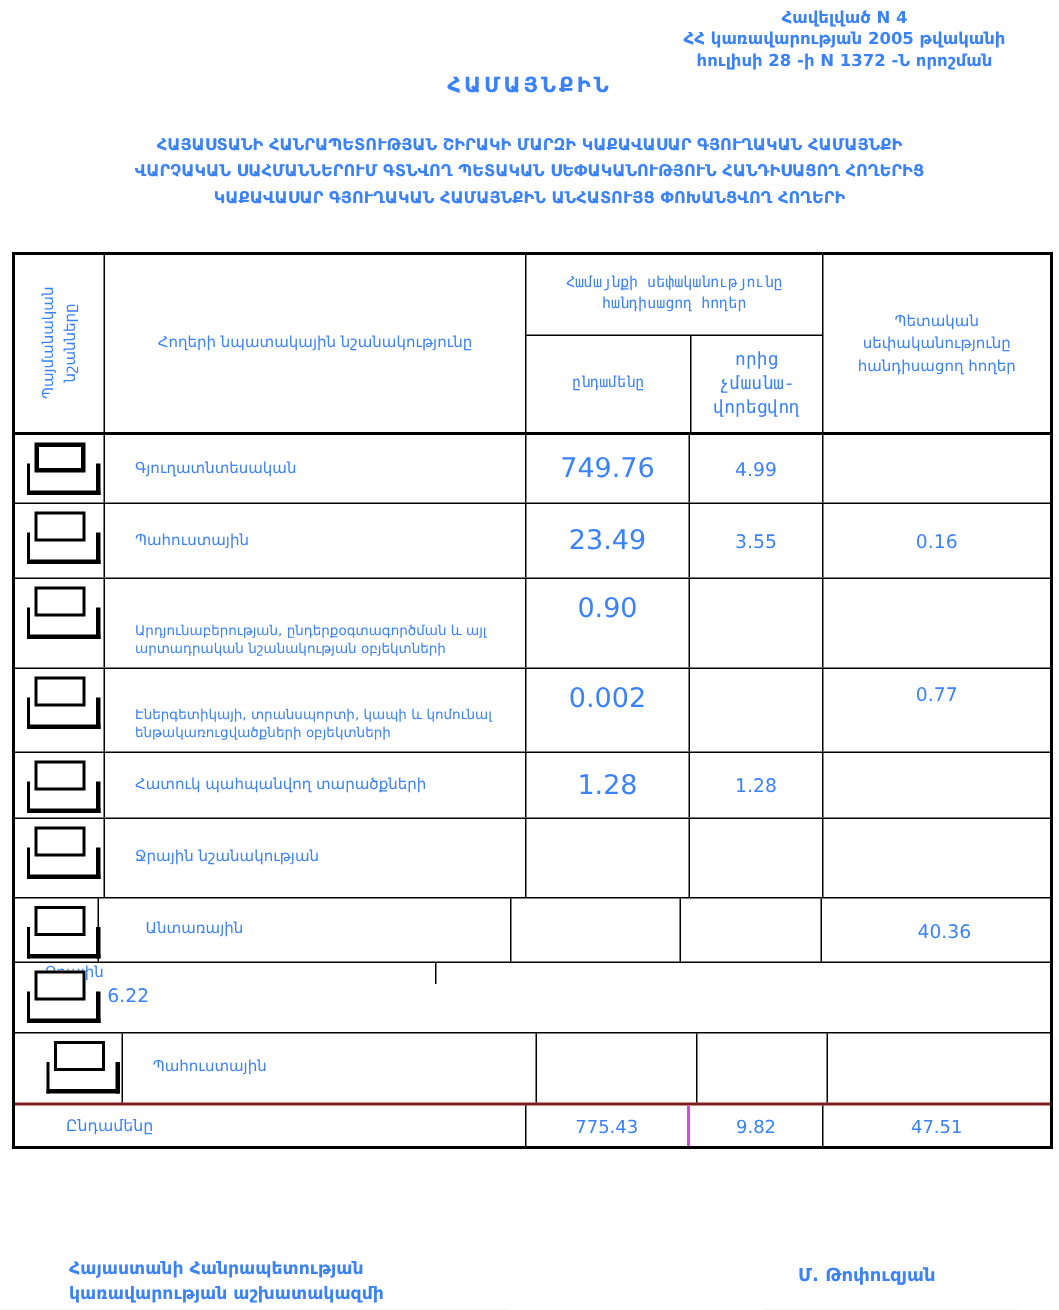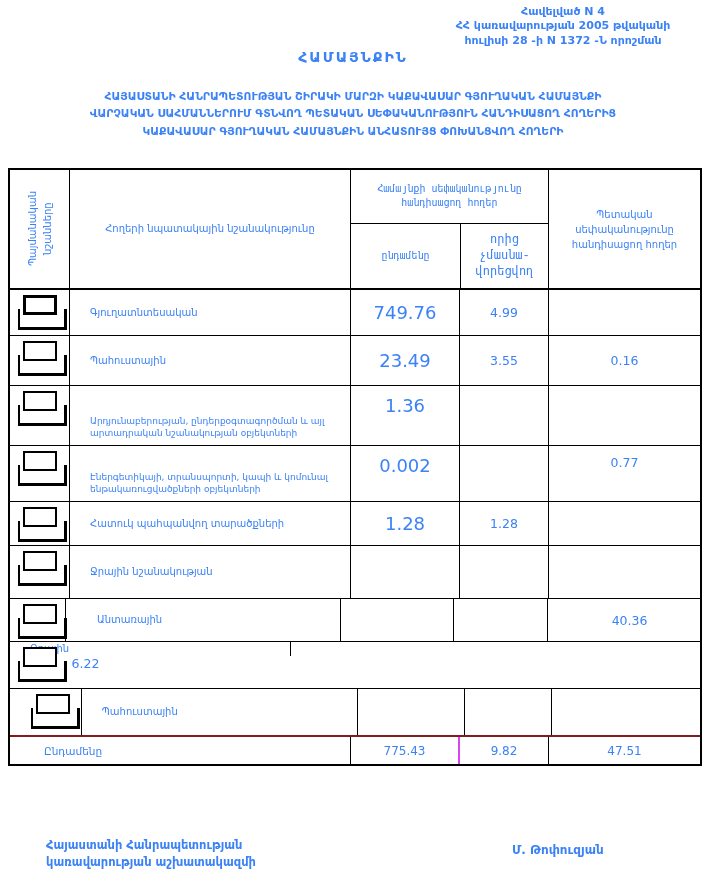--- a/index.html
+++ b/index.html
@@ -89,21 +89,21 @@
   .totals .num{width:109px; border-right:2px solid #d946ef; display:flex; align-items:center; justify-content:center;}
   .totals .priv{width:89px; border-right:1px solid #000; display:flex; align-items:center; justify-content:center;}
   .totals .state{width:151px; display:flex; align-items:center; justify-content:center;}
 
   
   .footer-left{
     position:absolute; top:837px; left:46px;
     font-size:11.5px; font-weight:bold; line-height:1.5;
   }
   .footer-right{
-    position:absolute; top:843px; left:512px;
+    position:absolute; top:843px; left:532px;
     font-size:12px; font-weight:bold;
   }
 </style>
 </head>
 <body>
 
 <div class="page">
 
   <div class="appendix pre">Հավելված N 4
 ՀՀ կառավարության 2005 թվականի
@@ -159,21 +159,21 @@
       <div class="td priv">3.55</div>
       <div class="td state">0.16</div>
     </div>
 
     <div class="tr r3 tall">
       <div class="td sym">
         <span class="sym-box"></span>
         <span class="sym-bracket"></span>
       </div>
       <div class="td name">Արդյունաբերության, ընդերքօգտագործման և այլ արտադրական նշանակության օբյեկտների</div>
-      <div class="td num">1.36</div>
+      <div class="td num">0.90</div>
       <div class="td priv"></div>
       <div class="td state"></div>
     </div>
 
     <div class="tr r4 tall">
       <div class="td sym">
         <span class="sym-box"></span>
         <span class="sym-bracket"></span>
       </div>
       <div class="td name">Էներգետիկայի, տրանսպորտի, կապի և կոմունալ ենթակառուցվածքների օբյեկտների</div>

